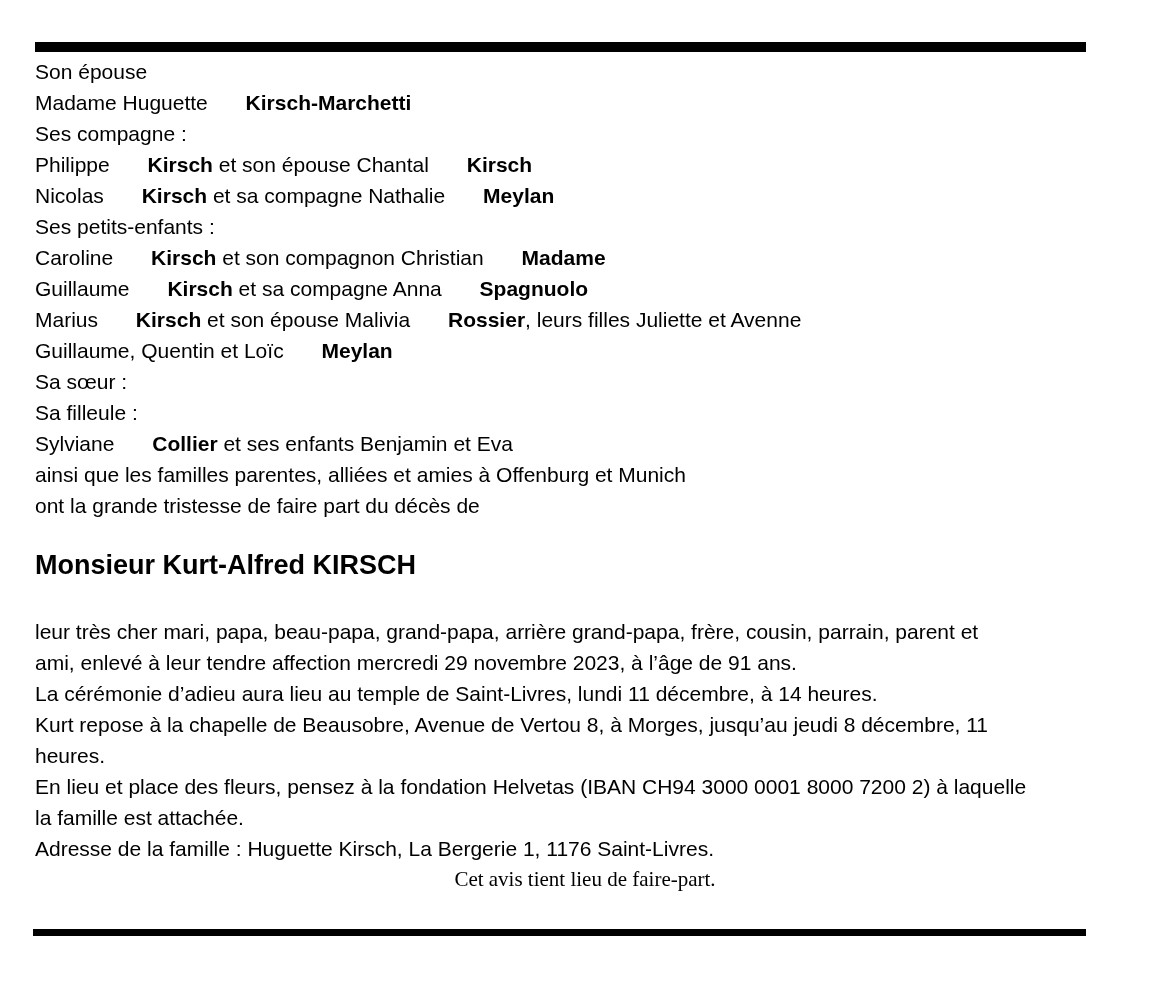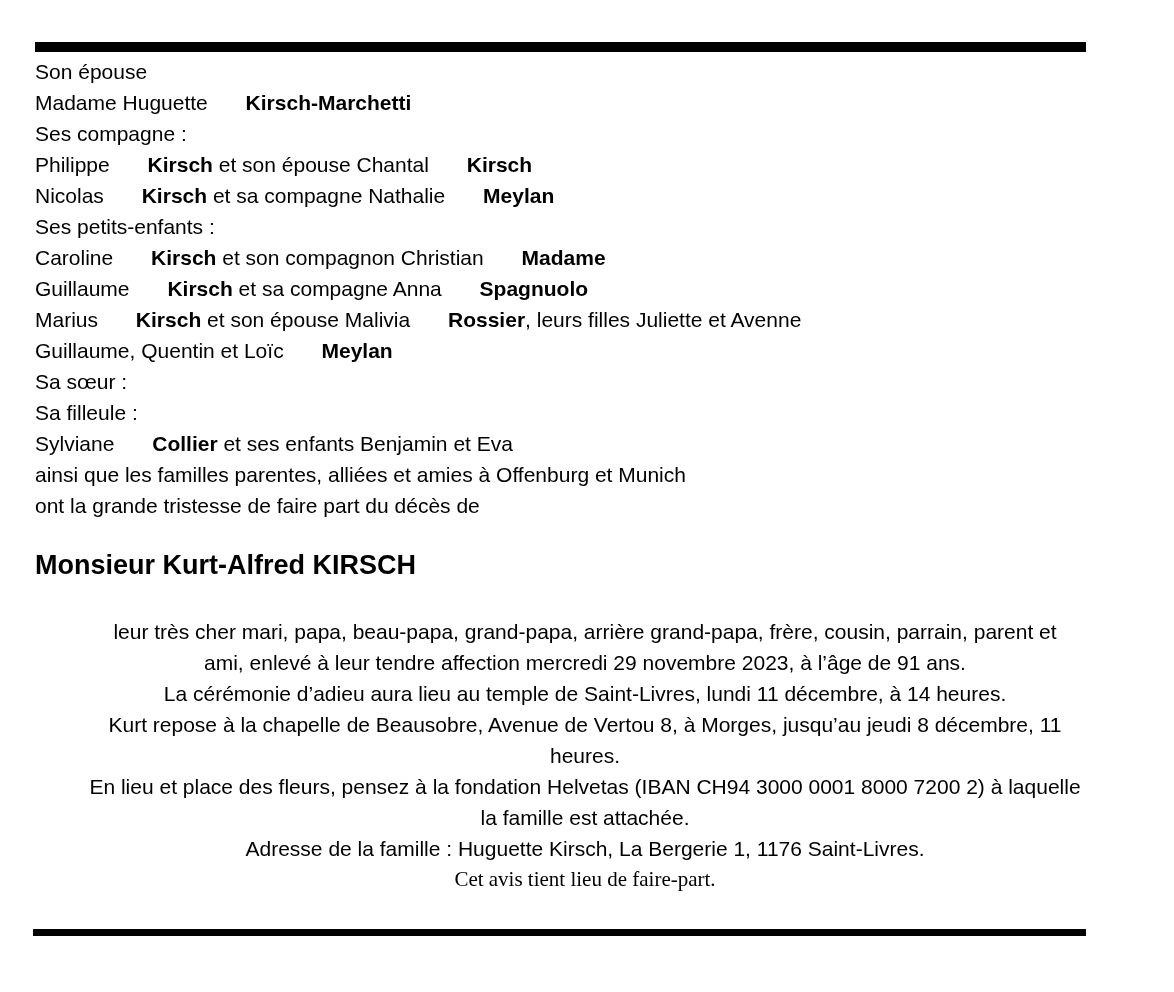--- a/index.html
+++ b/index.html
@@ -38,21 +38,20 @@
     top: 56px;
     width: 1100px;
     font-size: 21px;
     line-height: 31px;
   }
   .line {
     white-space: nowrap;
   }
   .body-lines .line {
     white-space: normal;
-    text-align: center;
   }
   .b {
     font-weight: bold;
     padding-left: 32px;
   }
   .center {
     text-align: center;
     font-family: Liberation Serif, serif;
   }
   .title {

